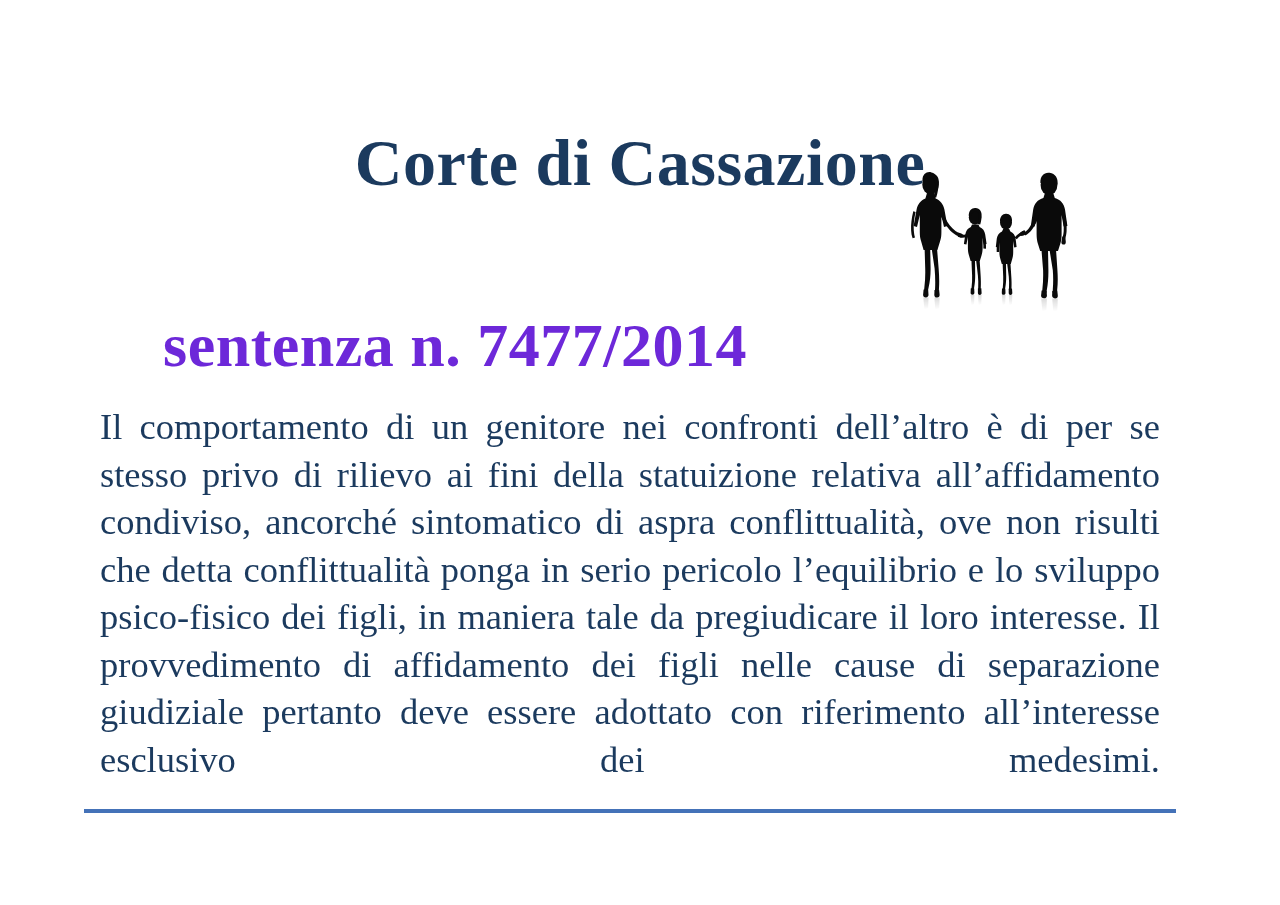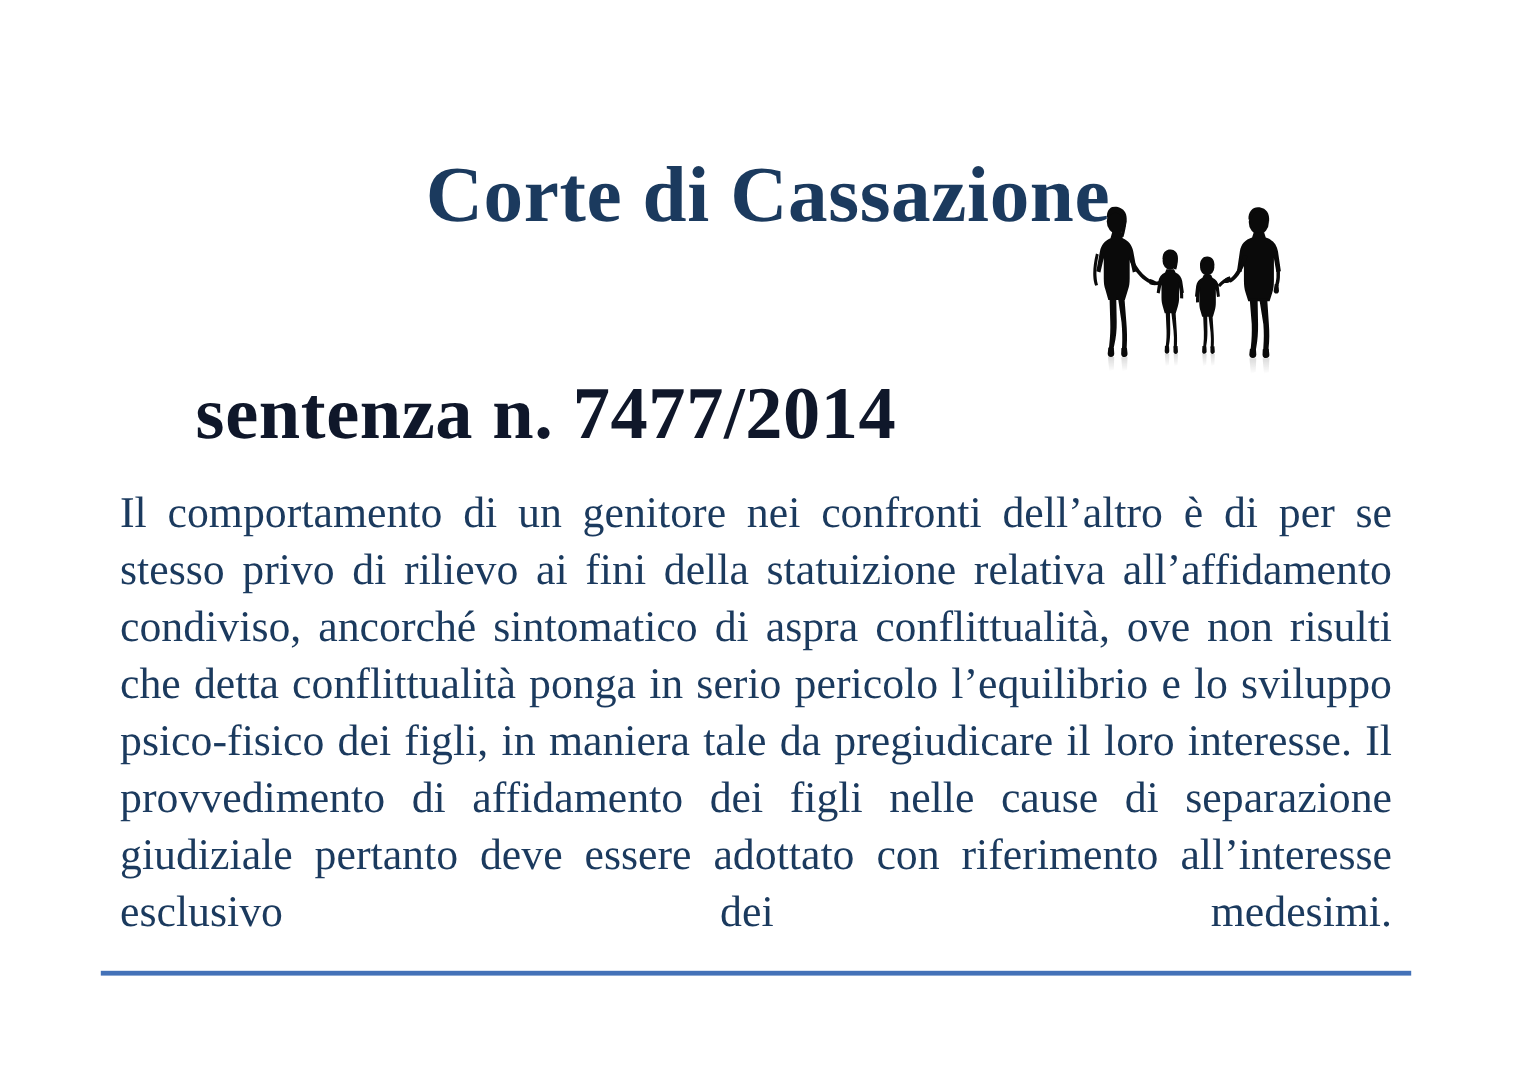--- a/index.html
+++ b/index.html
@@ -37,21 +37,21 @@
     white-space: nowrap;
   }
 
   .heading-subtitle {
     position: absolute;
     left: 163px;
     top: 262px;
     font-size: 62px;
     line-height: 1.05;
     letter-spacing: 0.5px;
-    color: #0f172a;
+    color: #6d28d9;
     white-space: nowrap;
   }
 
   
   .family-figure {
     position: absolute;
     left: 903px;
     top: 172px;
     width: 182px;
     height: 160px;

